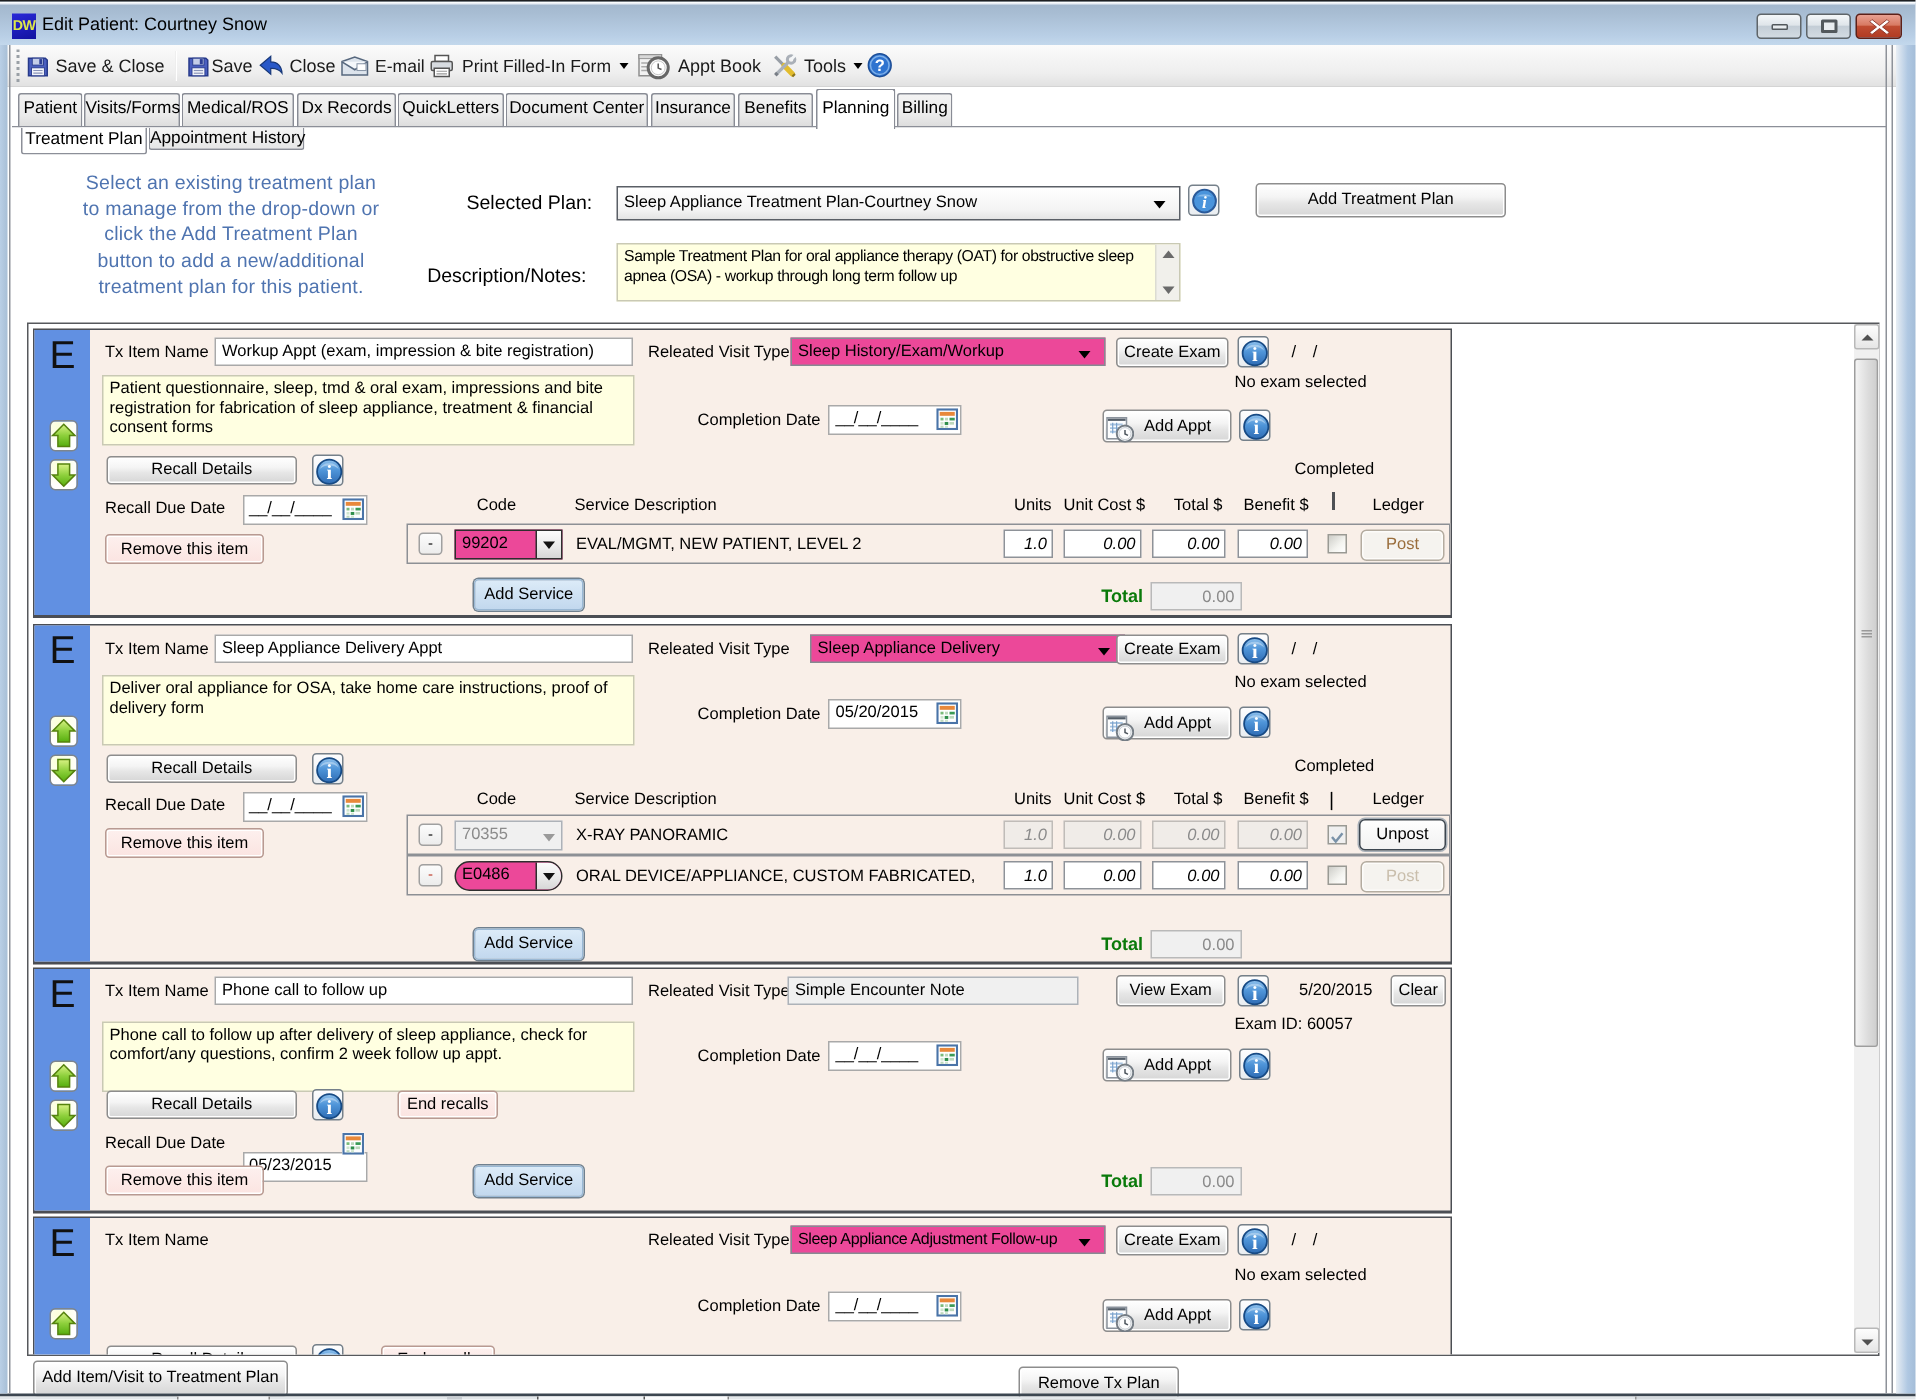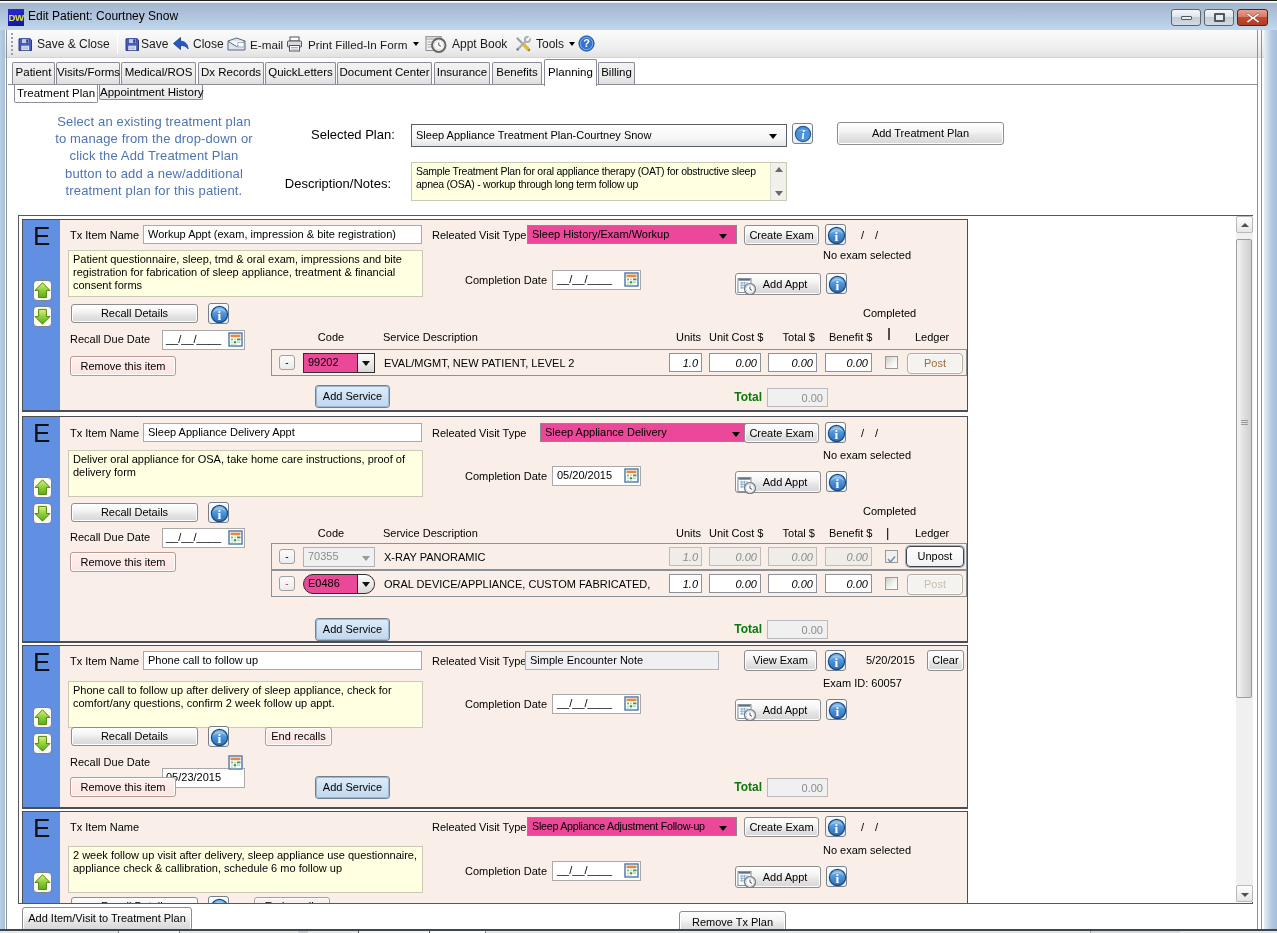--- a/index.html
+++ b/index.html
@@ -500,21 +500,20 @@
     <div class="lbl" style="left:409px;top:9px;">Releated Visit Type</div>
     <div class="combo" style="left:504px;top:5px;width:210px;height:19px;font-size:10.7px;letter-spacing:-0.25px;">Sleep Appliance Adjustment Follow-up<span class="arr"></span></div>
     <div class="btn" style="left:721px;top:5px;width:75px;height:20px;line-height:18px;">Create Exam</div>
     <div class="info" style="left:802px;top:4px;">
           <svg width="19" height="19" viewBox="0 0 19 19">
             <use href="#ico-info"></use>
           </svg>
         </div>
     <div class="lbl" style="left:838px;top:9px;letter-spacing:4px;">/ /</div>
     <div class="lbl" style="left:800px;top:32px;">No exam selected</div>
-    <div class="note" style="left:45px;top:34px;width:355px;height:47px;">2 week follow up visit after delivery, sleep appliance use questionnaire,<br>appliance check &amp; callibration, schedule 6 mo follow up</div>
     <div class="lbl" style="left:442px;top:53px;width:82px;text-align:right;">Completion Date</div>
     <div class="input" style="left:529px;top:49px;width:89px;height:20px;padding-left:4px;">__/__/____</div>
     <div class="cal" style="left:601px;top:51px;"><svg width="15" height="15" viewBox="0 0 15 15">
             <use href="#ico-cal"></use>
           </svg></div>
     <div class="btn" style="left:712px;top:54px;width:86px;height:22px;"><svg style="position:absolute;left:1px;top:3px;" width="19" height="18" viewBox="0 0 19 18">
             <use href="#ico-apptcal"></use>
           </svg><span style="margin-left:14px;line-height:20px;">Add Appt</span></div>
     <div class="info" style="left:803px;top:54px;">
           <svg width="19" height="19" viewBox="0 0 19 19">

